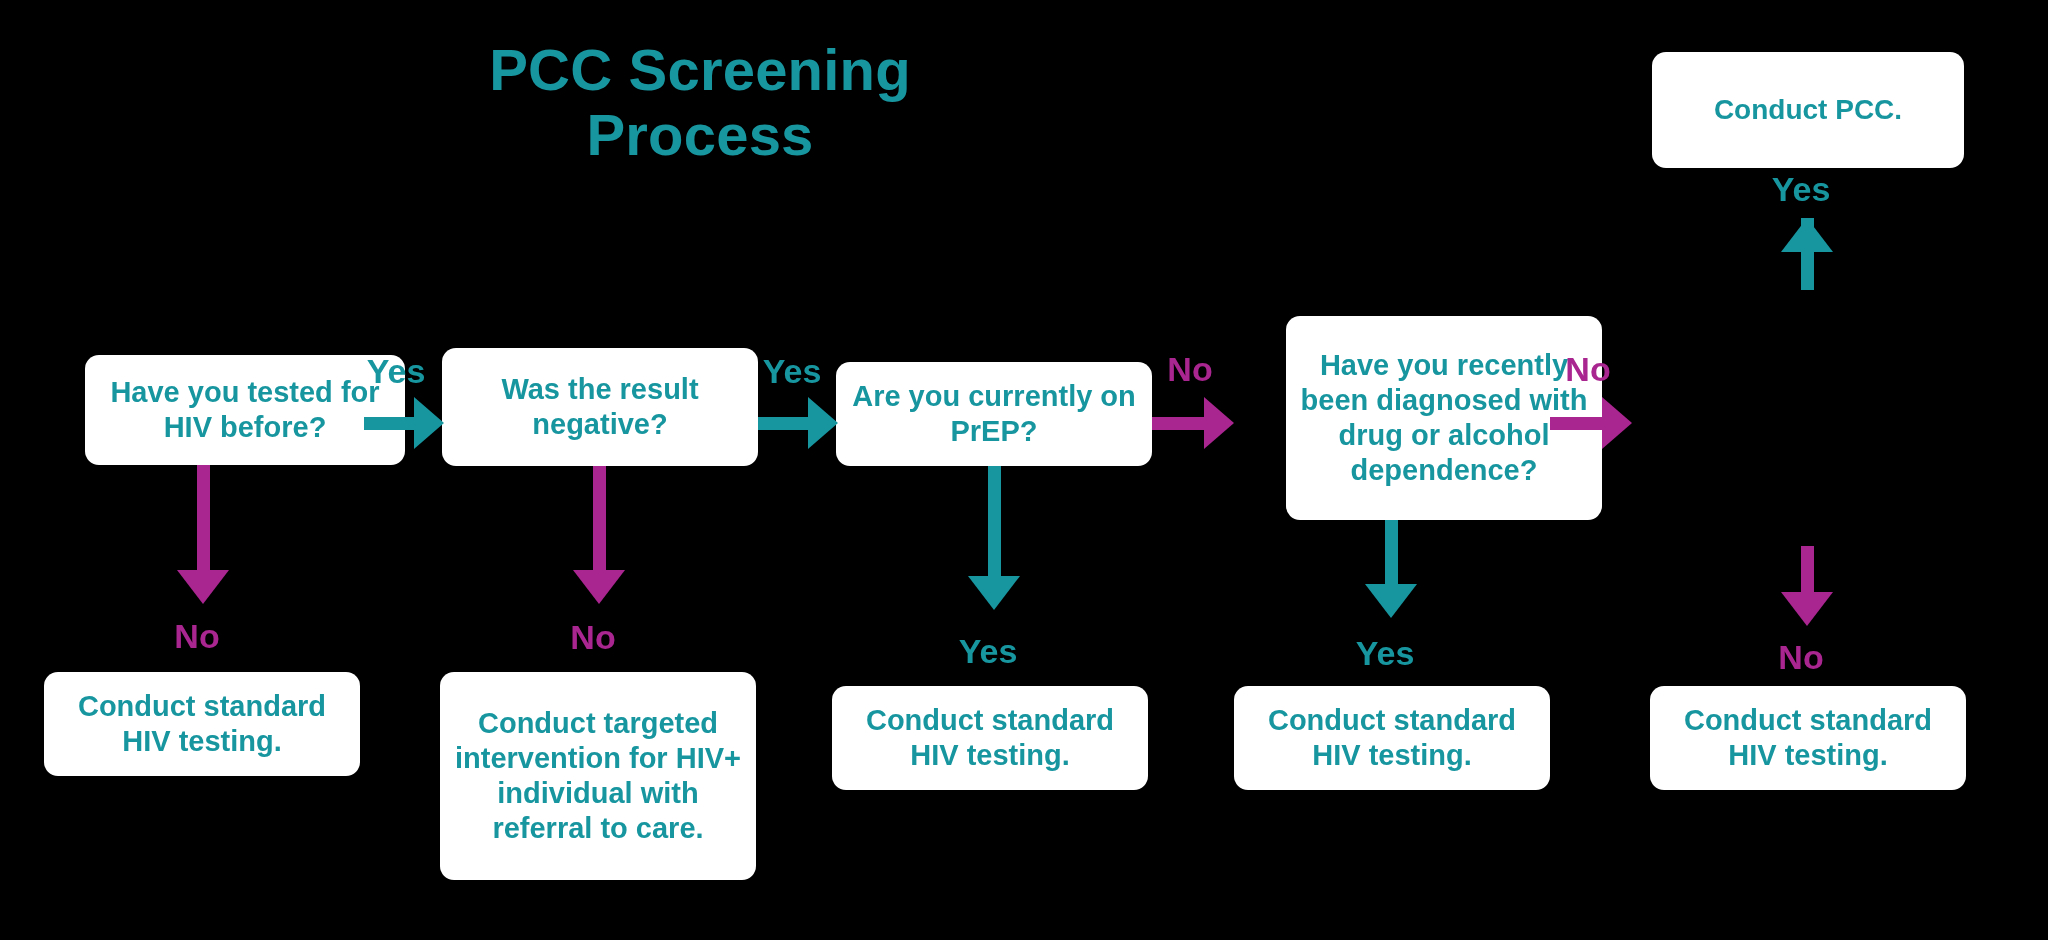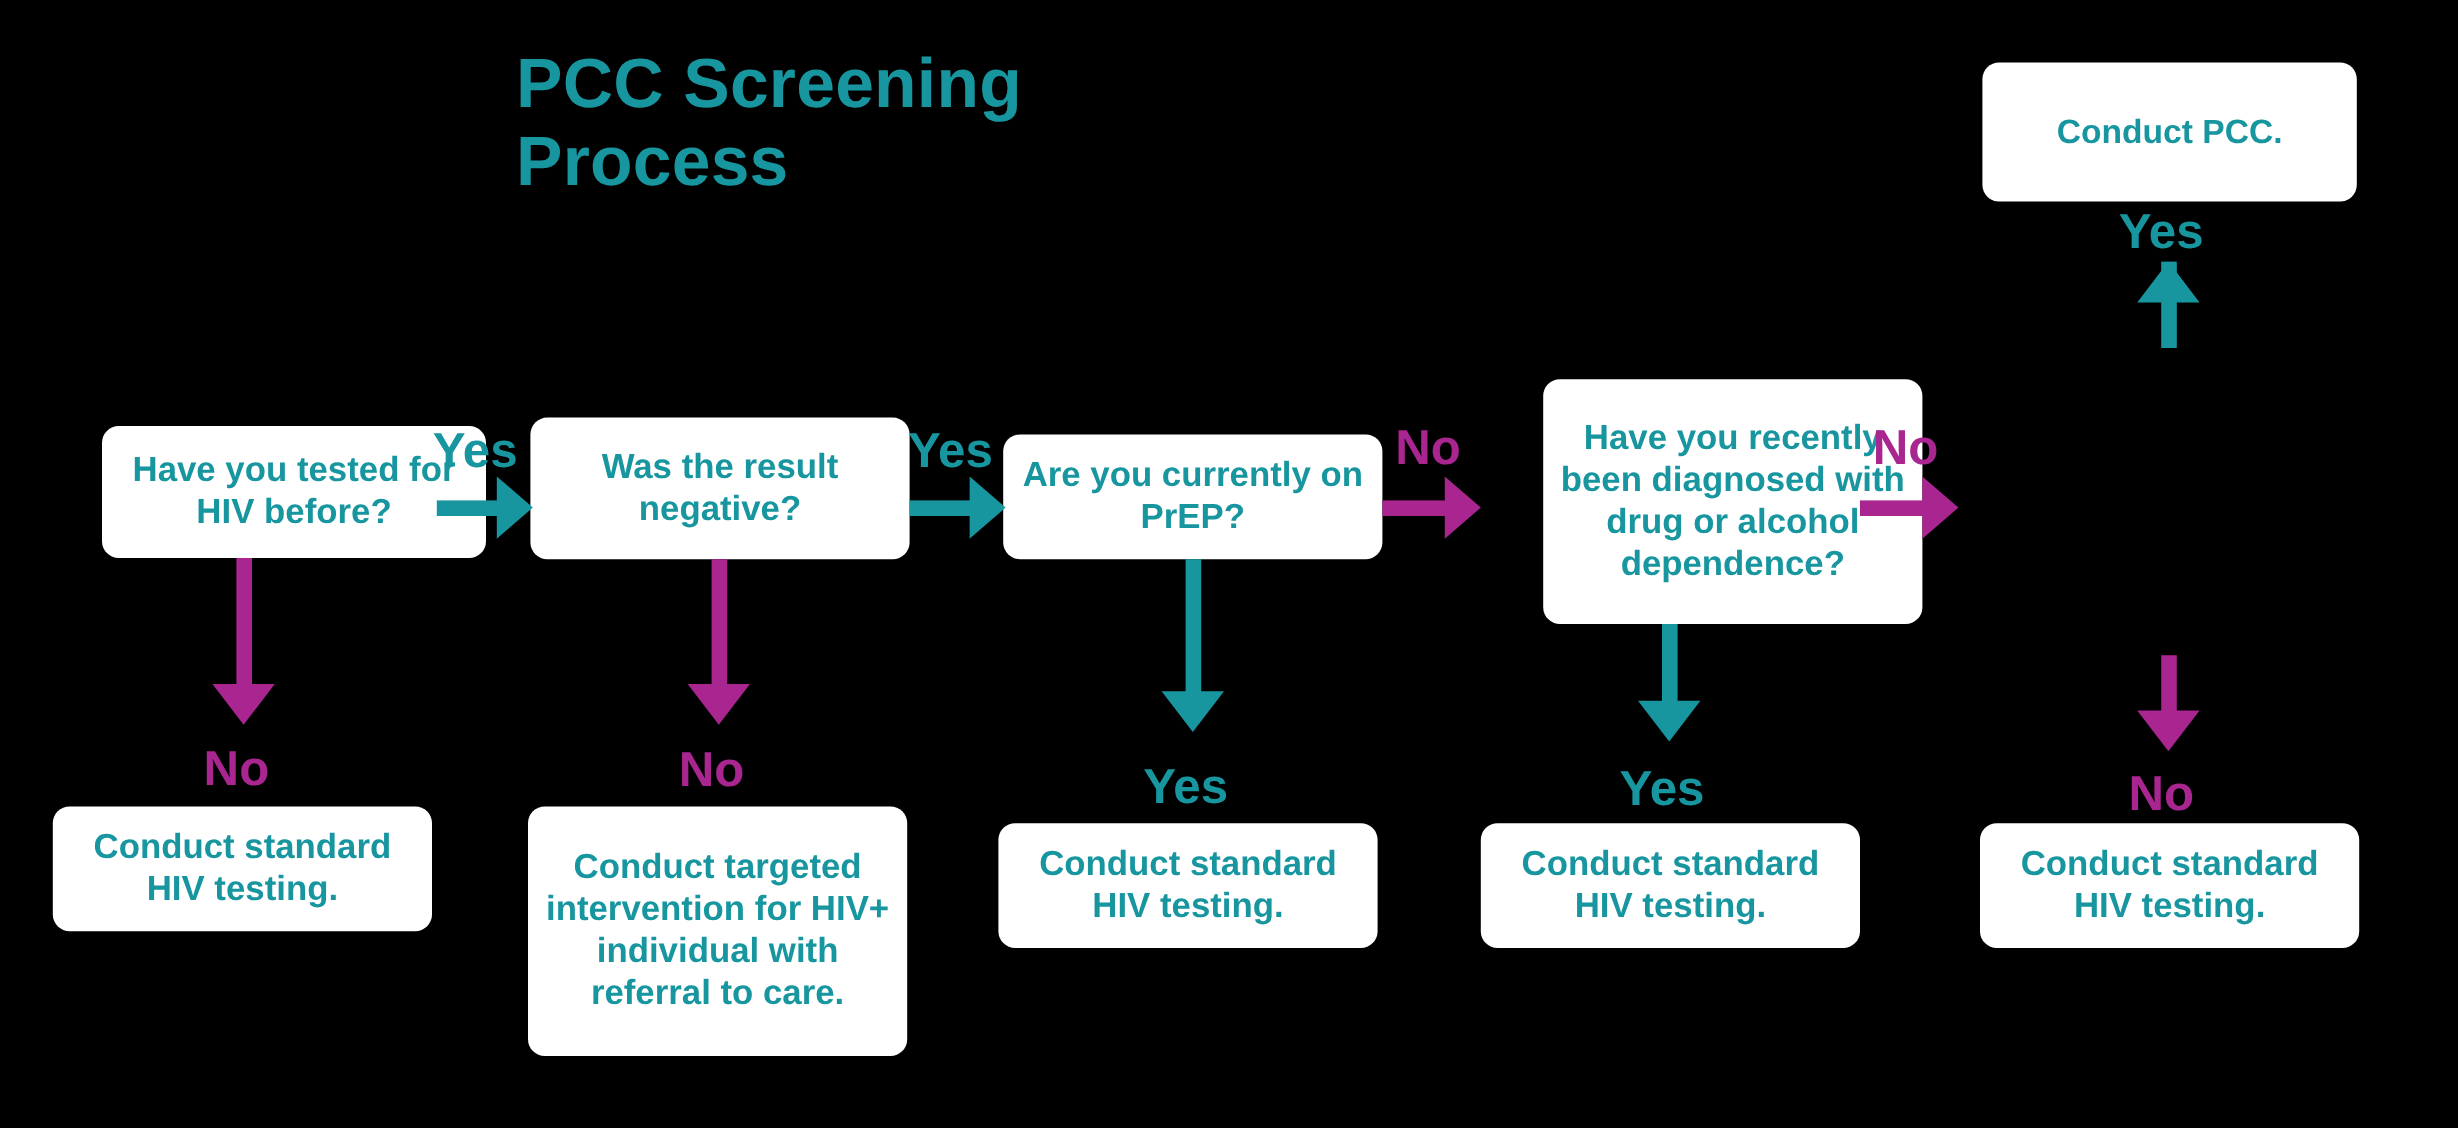--- a/index.html
+++ b/index.html
@@ -2,21 +2,21 @@
 <html><head>
 <meta charset="utf-8">
 <style>
   html,body{margin:0;padding:0;background:#000;}
   body{width:2048px;height:940px;overflow:hidden;
        font-family:"Liberation Sans","DejaVu Sans",sans-serif;}
   #stage{position:relative;width:2048px;height:940px;background:#000;}
 
   
   .title{
-    position:absolute;text-align:left;font-weight:bold;
+    position:absolute;text-align:center;font-weight:bold;
     color:#1896A0;font-size:58px;line-height:1.12;letter-spacing:.2px;
   }
 
   
   .node{
     position:absolute;background:#ffffff;border-radius:14px;
     display:flex;align-items:center;justify-content:center;
     box-sizing:border-box;padding:6px 10px;
     box-shadow:0 2px 5px rgba(0,0,0,.35);
   }
@@ -40,21 +40,21 @@
 
   .teal{background:#1896A0;}
   .mag{background:#A9258F;}
   .arrow-r.teal{background:none;border-left:30px solid #1896A0;}
   .arrow-r.mag{background:none;border-left:30px solid #A9258F;}
   .arrow-d.teal{background:none;border-top:34px solid #1896A0;}
   .arrow-d.mag{background:none;border-top:34px solid #A9258F;}
   .arrow-u.teal{background:none;border-bottom:34px solid #1896A0;}
 
   
-  .elabel{position:absolute;font-weight:bold;font-size:41px;
+  .elabel{position:absolute;font-weight:bold;font-size:34px;
           text-align:center;white-space:nowrap;}
   .elabel.teal-t{color:#1896A0;background:none;}
   .elabel.mag-t{color:#A9258F;background:none;}
 </style>
 </head>
 <body>
 
 <div id="stage">
 
   <div class="title" style="left:430px;top:38px;width:540px;">

